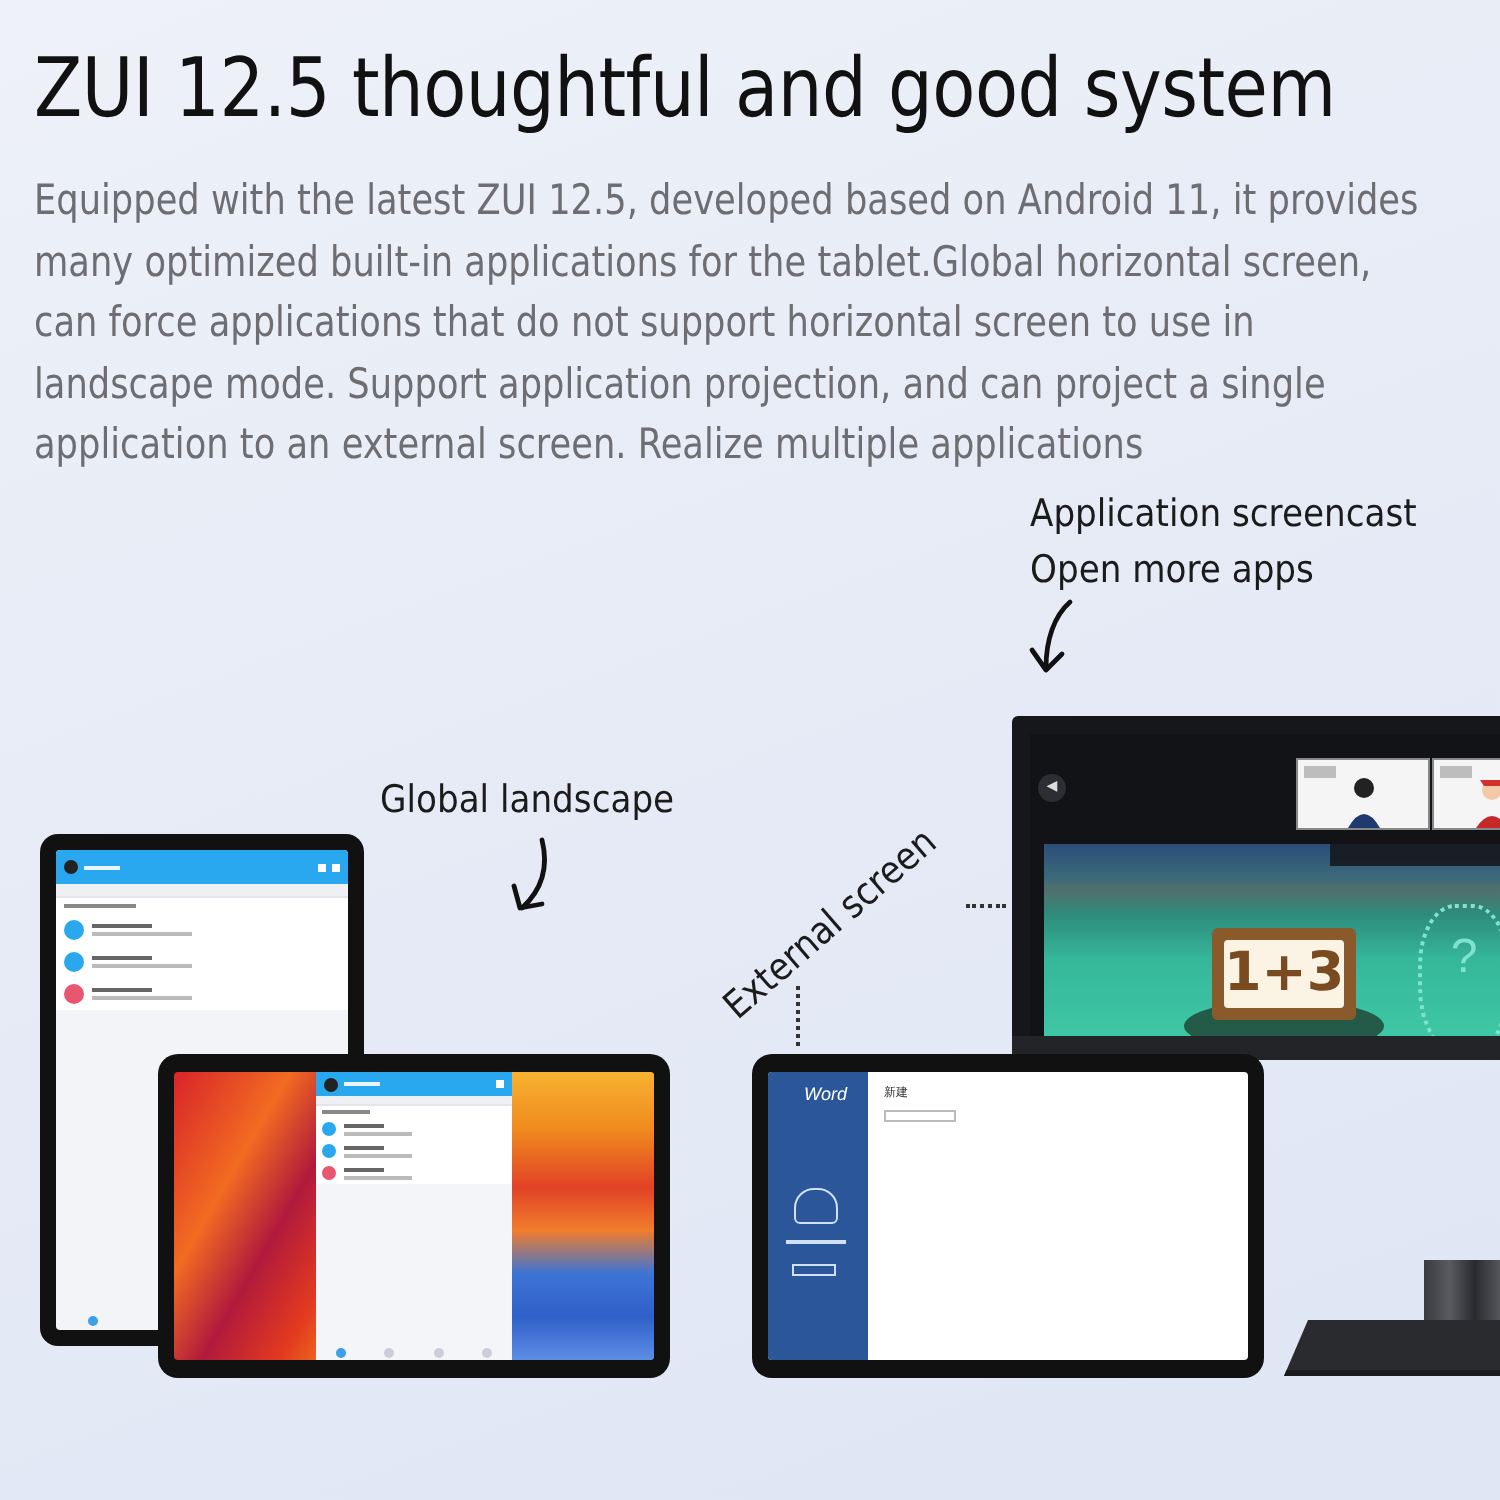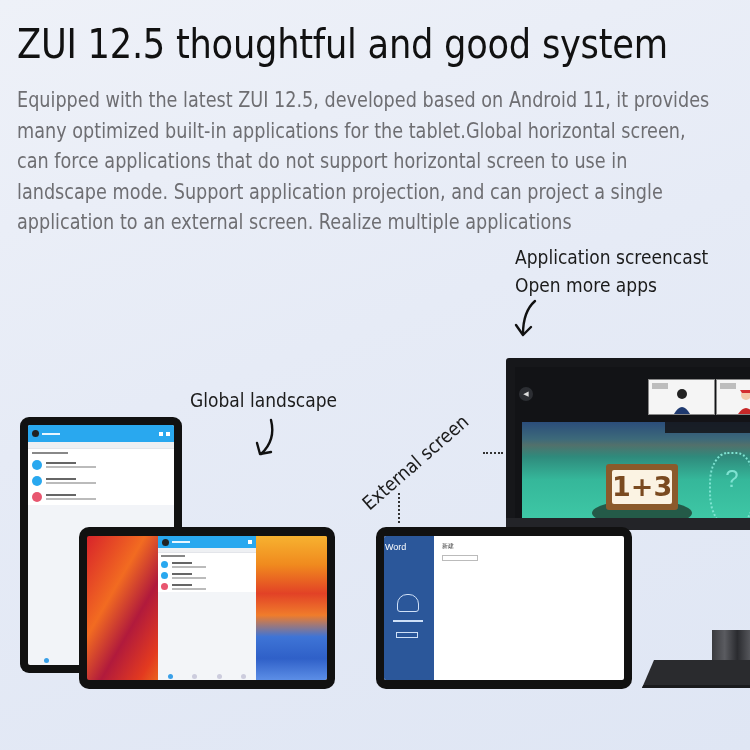--- a/index.html
+++ b/index.html
@@ -87,21 +87,21 @@
   .pad { position: absolute; left: 70px; top: 78px; width: 100px; height: 26px; border-radius: 50%; background: #245a48; }
   .qmark { position: absolute; left: 187px; top: 30px; width: 46px; height: 76px; border: 2px dotted #7fe3d2; border-radius: 40% 40% 45% 45%; color: #7fe3d2; font-size: 24px; text-align: center; line-height: 50px; }
   .monitor .chin { position: absolute; left: 0; right: 0; bottom: 0; height: 12px; background: #232428; }
   .stand-neck { left: 712px; top: 630px; width: 38px; height: 30px; background: linear-gradient(90deg, #3a3b3f, #5a5b60, #2a2b2f, #55565b); }
   .stand-base { left: 642px; top: 660px; width: 120px; height: 28px; background: #2a2b2e; clip-path: polygon(10% 0, 100% 0, 100% 100%, 0 100%); border-bottom: 3px solid #1a1b1d; }
 
   
   .tab3 { left: 376px; top: 527px; width: 256px; height: 162px; border-radius: 10px; }
   .tab3 .screen { position: absolute; left: 8px; top: 9px; right: 8px; bottom: 9px; border-radius: 2px; background: #fff; display: flex; }
   .word-side { width: 50px; background: #2b579a; position: relative; color: #fff; }
-  .word-side .brand { position: absolute; left: 1px; top: 6px; font-size: 9px; font-family: "Liberation Sans", sans-serif; }
+  .word-side .brand { position: absolute; left: 18px; top: 6px; font-size: 9px; font-family: "Liberation Sans", sans-serif; font-style: italic; }
   .word-side .cloud { position: absolute; left: 13px; top: 58px; width: 22px; height: 18px; border: 1px solid #cfe0f7; border-radius: 10px 10px 3px 3px; }
   .word-side .cap { position: absolute; left: 9px; top: 84px; width: 30px; height: 2px; background: #cfe0f7; }
   .word-side .btn { position: absolute; left: 12px; top: 96px; width: 22px; height: 6px; border: 1px solid #cfe0f7; }
   .word-main { flex: 1; padding: 6px 8px; position: relative; }
   .word-main .ttl { font-size: 6px; color: #333; }
   .word-main .dd { margin-top: 4px; width: 36px; height: 6px; border: 1px solid #bbb; }
   .tpl-grid { position: absolute; left: 10px; top: 30px; right: 10px; display: grid; grid-template-columns: repeat(4, 1fr); gap: 7px 8px; }
   .tpl { height: 38px; background: #fff; border: 1px solid #e3e3e3; position: relative; }
   .tpl.ph { background: linear-gradient(180deg, #fff 30%, #e8a447 30%, #3f86b5 60%, #fff 60%); }
   .tpl.green { background: linear-gradient(180deg, #fff 10%, #7cbf3a 10%, #7cbf3a 30%, #fff 30%, #fff 50%, #e8b53a 50%, #4c9a45 80%, #fff 80%); }

